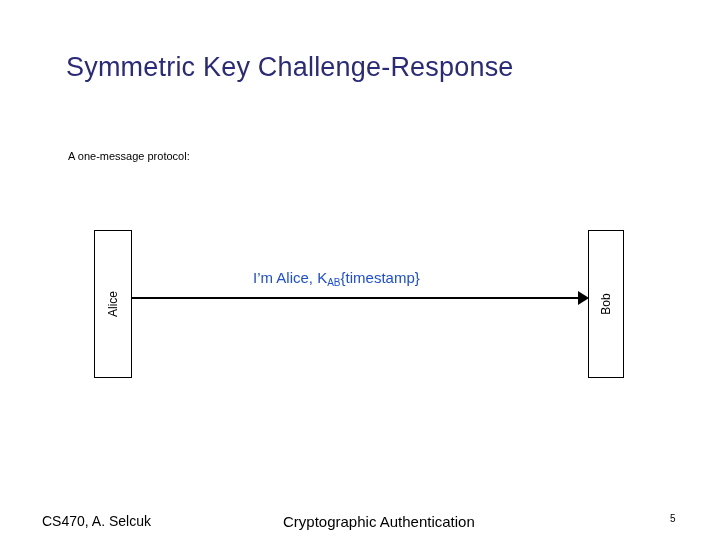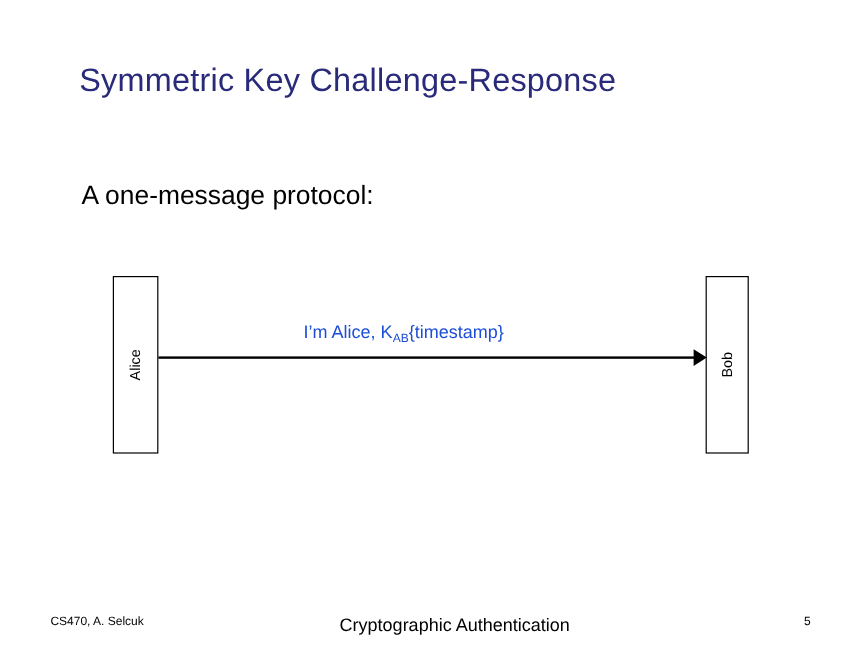--- a/index.html
+++ b/index.html
@@ -24,21 +24,21 @@
     top: 52px;
     font-size: 27px;
     color: #2a2a7a;
     letter-spacing: 0.2px;
     white-space: nowrap;
   }
   .subtitle {
     position: absolute;
     left: 68px;
     top: 150px;
-    font-size: 22px;
+    font-size: 11px;
     color: #000000;
     white-space: nowrap;
   }
   
   .party-box {
     position: absolute;
     border: 1px solid #000000;
     background: #ffffff;
     box-sizing: border-box;
   }
@@ -95,21 +95,21 @@
     font-size: 10px;
     vertical-align: baseline;
     position: relative;
     bottom: -3px;
   }
   
   .footer-left {
     position: absolute;
     left: 42px;
     top: 513px;
-    font-size: 10px;
+    font-size: 14px;
     color: #000000;
     white-space: nowrap;
   }
   .footer-center {
     position: absolute;
     left: 283px;
     top: 513px;
     font-size: 15px;
     color: #000000;
     white-space: nowrap;

